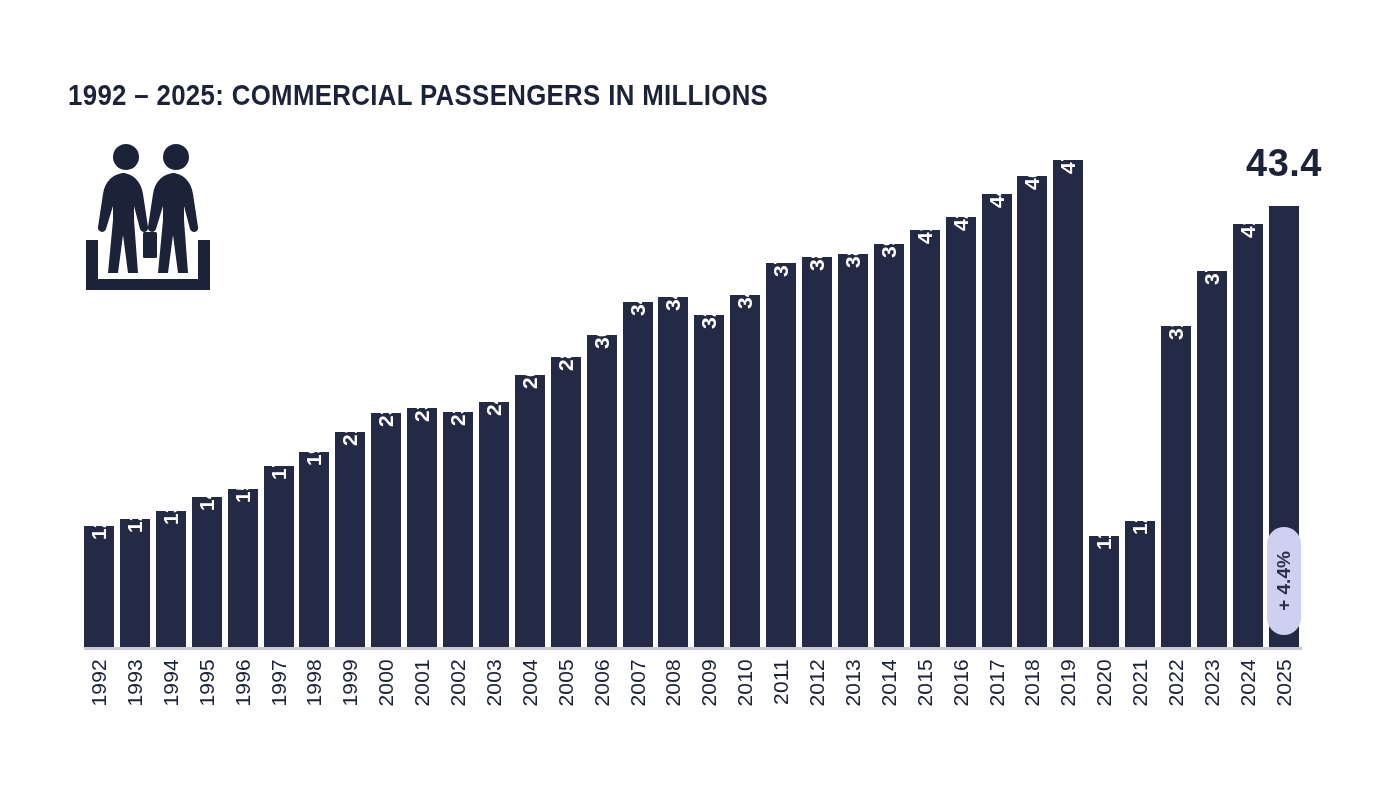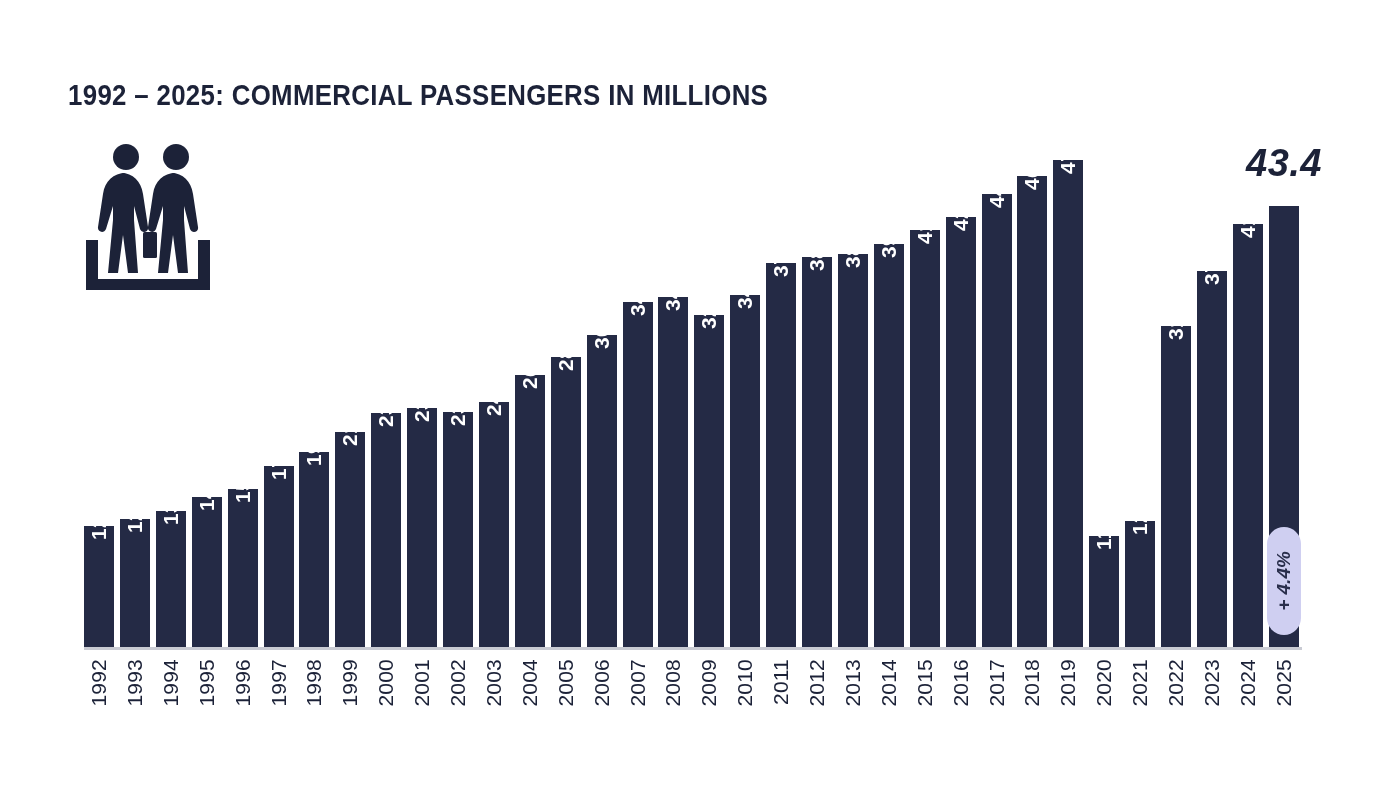--- a/index.html
+++ b/index.html
@@ -309,21 +309,21 @@
         <div class="bar-value" style="color: rgb(255, 255, 255); top: 14px;">31.6</div>
       </div>
       <div class="bar-slot" style="left: 1113px; height: 378px;">
         <div class="bar" style="height: 378px; background: rgb(36, 42, 69);"></div>
         <div class="bar-value" style="color: rgb(255, 255, 255); top: 14px;">37.0</div>
       </div>
       <div class="bar-slot" style="left: 1149px; height: 425px;">
         <div class="bar" style="height: 425px; background: rgb(36, 42, 69);"></div>
         <div class="bar-value" style="color: rgb(255, 255, 255); top: 14px;">41.6</div>
       </div>
-      <div class="bar-slot" style="left: 1185px; height: 450px; font-style: italic;">
+      <div class="bar-slot" style="left: 1185px; height: 450px;">
         <div class="bar" style="height: 443px; background: rgb(36, 42, 69);"></div>
         <div class="bar-callout" style="color: rgb(28, 34, 56);">43.4</div>
         <div class="bar-badge" style="background: rgb(207, 207, 241);">
           <span style="color: rgb(42, 47, 76);">+ 4.4%</span>
         </div>
       </div>
     </div>
   <div id="baseline"></div>
   <div id="x-axis">
       <div class="x-tick" style="left: 0px;">

